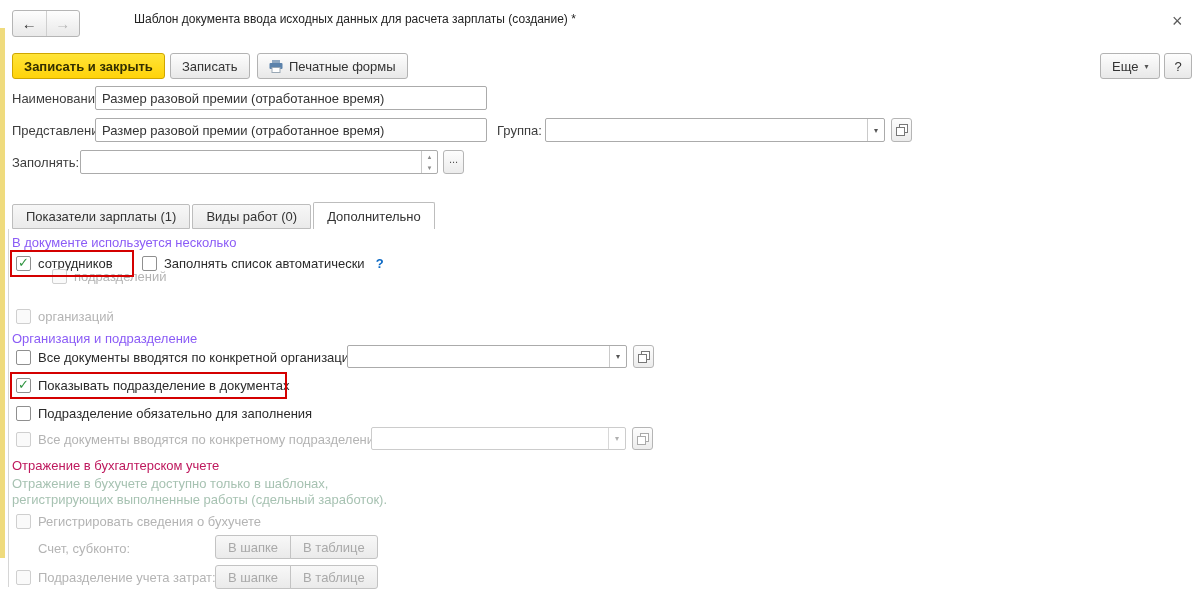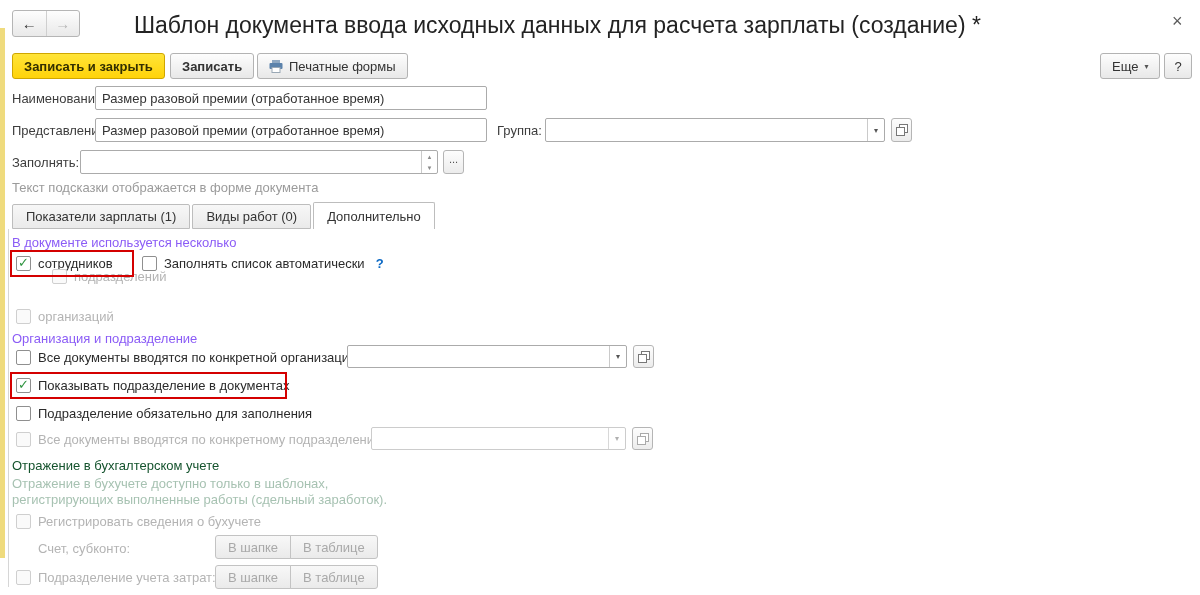--- a/index.html
+++ b/index.html
@@ -11,21 +11,21 @@
   .yellow-strip { position:absolute; left:0; top:28px; width:5px; height:530px; background:#efdb7d; }
 
   
   .nav-group { position:absolute; left:12px; top:10px; width:68px; height:27px;
     border:1px solid #b5b5b5; border-radius:3px; background:linear-gradient(#fdfdfd,#e9e9e9);
     display:flex; align-items:stretch; }
   .nav-half { flex:1; display:flex; align-items:center; justify-content:center; font-size:15px; cursor:pointer; }
   .nav-back { color:#3a3a3a; }
   .nav-fwd { color:#b8b8b8; border-left:1px solid #cfcfcf; }
 
-  .page-title { position:absolute; left:134px; top:12px; font-size:23px; color:#232323; white-space:nowrap; }
+  .page-title { position:absolute; left:134px; top:12px; font-size:12px; color:#232323; white-space:nowrap; }
   .close-x { position:absolute; left:1172px; top:12px; font-size:18px; color:#5c5c5c; cursor:pointer; line-height:1; }
 
   
   .btn { position:absolute; height:26px; display:inline-flex; align-items:center; gap:6px;
     padding:0 11px; border:1px solid #b3b3b3; border-radius:3px;
     background:linear-gradient(#fdfdfd,#e8e8e8); font-size:13px; color:#333; cursor:pointer; white-space:nowrap; }
   .btn-yellow { background:linear-gradient(#ffe438,#ffd30a); border-color:#cfa600; font-weight:bold; color:#332f00; }
   .dd-caret { font-size:8px; color:#555; }
 
   
@@ -58,21 +58,21 @@
   .row { position:absolute; display:flex; align-items:center; gap:7px; height:17px; white-space:nowrap; }
   .cb { width:15px; height:15px; border:1px solid #8f8f8f; border-radius:2px; background:#fff;
     display:flex; align-items:center; justify-content:center; flex:0 0 auto; cursor:pointer; }
   .cb .check { font-size:13px; font-weight:bold; color:#2e9440; line-height:1; margin-top:-2px; }
   .cb.dis { border-color:#cfcfcf; background:#fafafa; cursor:default; }
   .cblabel { color:#2b2b2b; }
   .cblabel.dim { color:#b4b4b4; }
   .help-q { color:#0a68c4; font-weight:bold; margin-left:4px; cursor:pointer; }
 
   .ghdr { position:absolute; color:#8b5cf6; white-space:nowrap; }
-  .ghdr.dim { color:#14532d; }
+  .ghdr.dim { color:#be185d; }
   .gnote { position:absolute; color:#a7c2b2; white-space:nowrap; }
 
   .hl-box { position:absolute; border:2px solid #d40000; pointer-events:none; z-index:5; }
 
   
   .seg { position:absolute; display:flex; }
   .seg .sbtn { height:24px; padding:0 12px; display:flex; align-items:center; font-size:13px;
     border:1px solid #c3c3c3; background:linear-gradient(#f8f8f8,#eaeaea); color:#a9a9a9; }
   .seg .sbtn:first-child { border-radius:3px 0 0 3px; }
   .seg .sbtn:last-child { border-radius:0 3px 3px 0; margin-left:-1px; }
@@ -91,21 +91,21 @@
     <span class="nav-half nav-fwd">
         <span>→</span>
       </span>
   </div>
   <div class="page-title">Шаблон документа ввода исходных данных для расчета зарплаты (создание) *</div>
   <div class="close-x">×</div>
 
   <div class="btn btn-yellow" style="left:12px; top:53px;">
     <span>Записать и закрыть</span>
   </div>
-  <div class="btn" style="left:170px; top:53px;font-weight:bold;">
+  <div class="btn" style="left:170px; top:53px;">
     <span>Записать</span>
   </div>
   <div class="btn" style="left:257px; top:53px;justify-content:center;">
     <span style="display:inline-flex;">
       <svg width="14" height="13" viewBox="0 0 14 13">
           <rect x="3" y="0" width="8" height="3" fill="#8fa8c2"></rect>
           <rect x="0.5" y="3" width="13" height="6" rx="1" fill="#5b82ab"></rect>
           <rect x="3" y="7.5" width="8" height="5" fill="#ffffff" stroke="#9aa8b5"></rect>
         </svg>
     </span>
@@ -147,21 +147,20 @@
   <div class="combo" style="left:80px; top:150px; width:358px; height:24px;">
     <input value="" style="">
     <span class="spin">
       <span>▲</span>
       <span>▼</span>
     </span>
   </div>
   <div class="sq-btn" style="left:443px; top:150px;">
     <span style="margin-top:-6px;">...</span>
   </div>
-  <div class="hint-note" style="left:12px; top:180px;">Текст подсказки отображается в форме документа</div>
 
   <div class="tabs">
     <div class="tab">Показатели зарплаты (1)</div>
     <div class="tab">Виды работ (0)</div>
     <div class="tab active">Дополнительно</div>
   </div>
   <div class="content-border"></div>
 
   <div class="ghdr" style="left:12px; top:235px;">В документе используется несколько</div>
 

